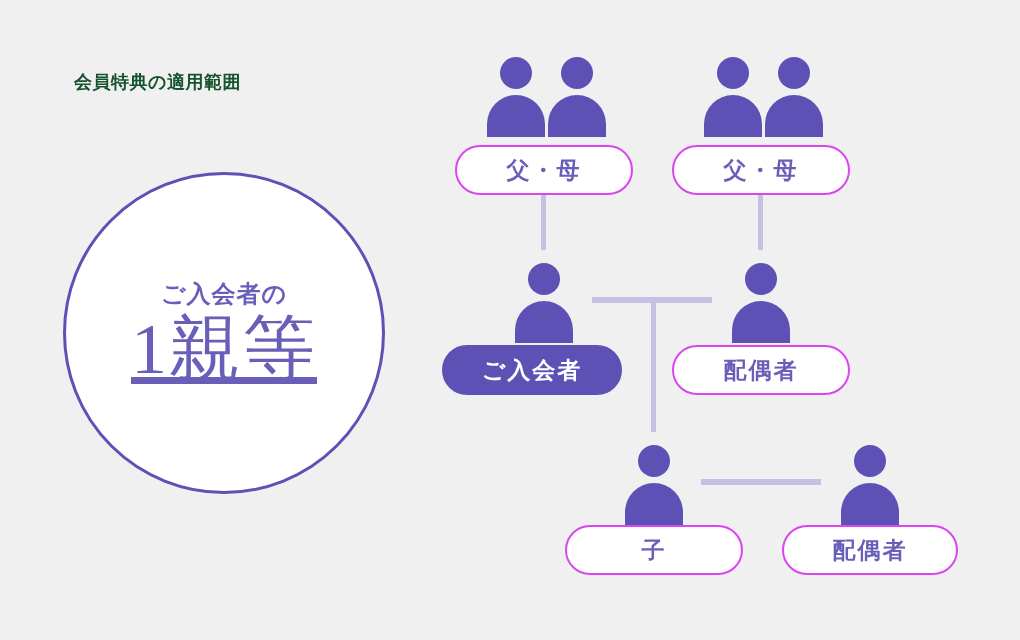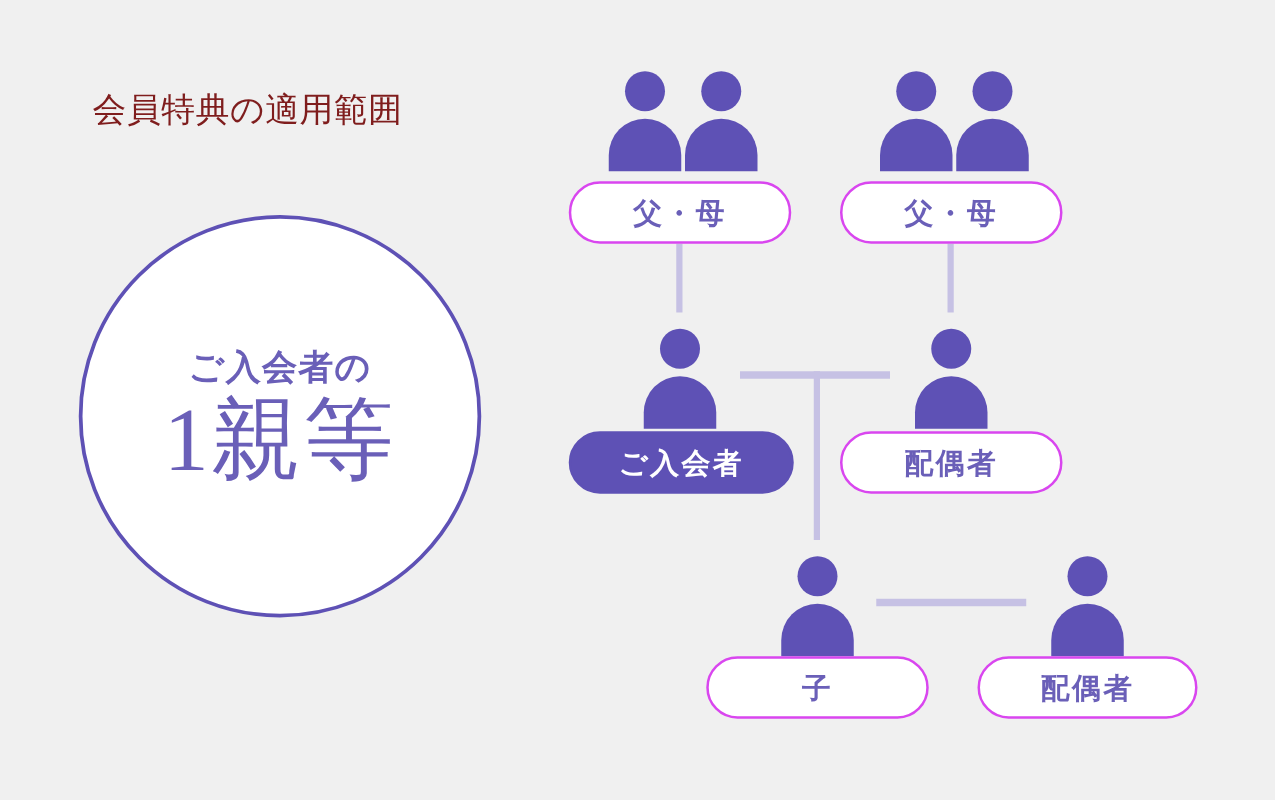--- a/index.html
+++ b/index.html
@@ -19,55 +19,56 @@
     width: 1020px;
     height: 640px;
     background: #f0f0f0;
   }
 
   
   .title {
     position: absolute;
     left: 74px;
     top: 70px;
-    font-size: 27px;
-    font-weight: normal;
-    color: #7f1d1d;
+    font-size: 18px;
+    font-weight: bold;
+    color: #14532d;
     letter-spacing: 0.5px;
     white-space: nowrap;
   }
   .circle {
     position: absolute;
     left: 63px;
     top: 172px;
     width: 322px;
     height: 322px;
     border-radius: 50%;
     background: #ffffff;
     border: 3px solid #5e51b5;
     box-sizing: border-box;
     display: flex;
     flex-direction: column;
     align-items: center;
     justify-content: center;
   }
   .circle-top {
-    font-size: 28px;
+    font-size: 24px;
     font-weight: bold;
     color: #6a5fb8;
     letter-spacing: 1px;
     margin-bottom: 2px;
   }
   .circle-main {
     font-family: "Liberation Serif", "DejaVu Serif", serif;
     font-size: 72px;
     font-weight: normal;
     color: #6a5fb8;
     letter-spacing: 2px;
     line-height: 1.05;
+    text-decoration: underline;
   }
 
   
   .person {
     position: absolute;
     width: 58px;
     height: 80px;
   }
   .person .head {
     position: absolute;
@@ -155,21 +156,21 @@
   <div class="person" style="left:765px; top:57px;">
     <div class="head"></div>
     <div class="body"></div>
   </div>
   <div class="pill" style="left:672px; top:145px; width:178px;">父・母</div>
 
   <div class="person" style="left:515px; top:263px;">
     <div class="head"></div>
     <div class="body"></div>
   </div>
-  <div class="pill filled" style="left:455px; top:345px; width:180px;">ご入会者</div>
+  <div class="pill filled" style="left:442px; top:345px; width:180px;">ご入会者</div>
 
   <div class="person" style="left:732px; top:263px;">
     <div class="head"></div>
     <div class="body"></div>
   </div>
   <div class="pill" style="left:672px; top:345px; width:178px;">配偶者</div>
 
   <div class="person" style="left:625px; top:445px;">
     <div class="head"></div>
     <div class="body"></div>

